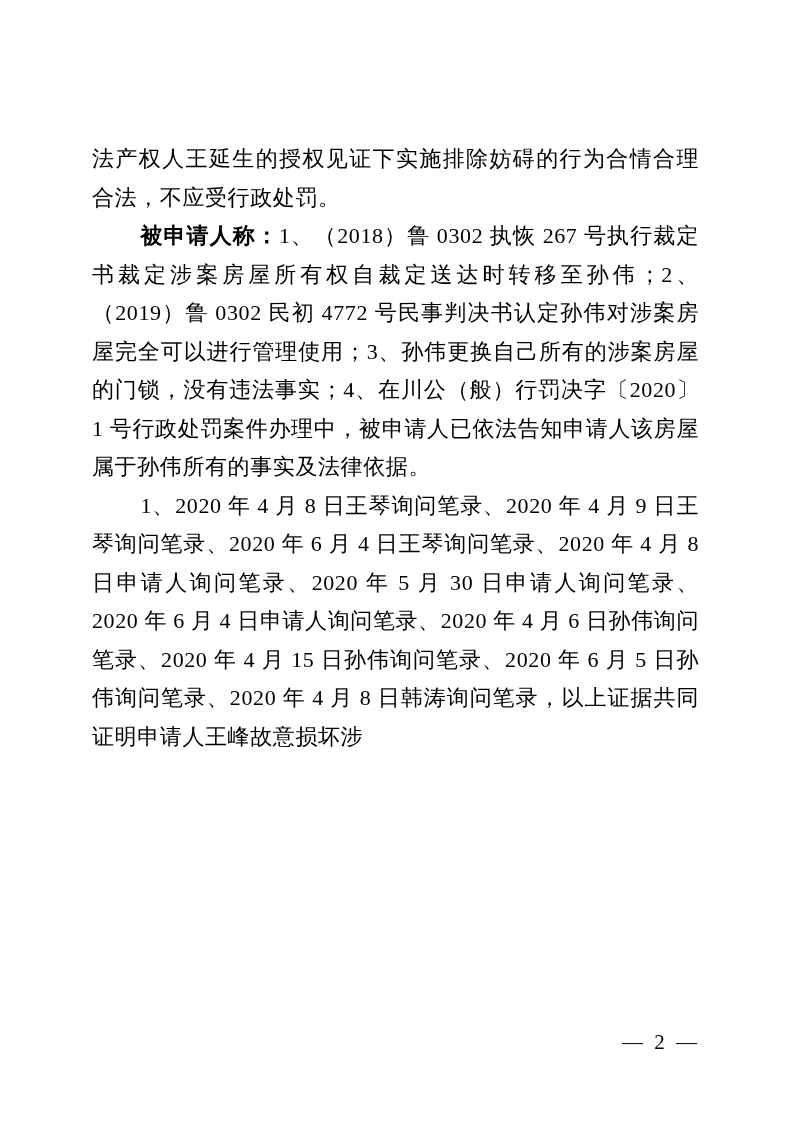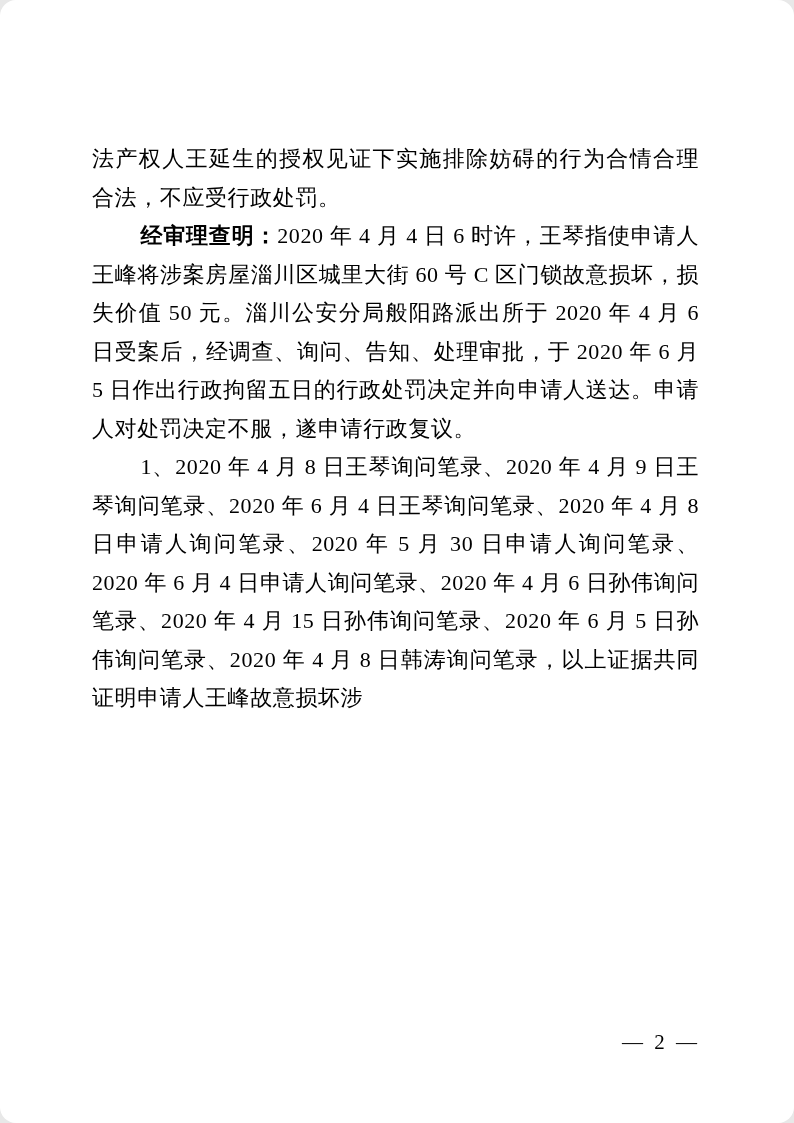--- a/index.html
+++ b/index.html
@@ -4,21 +4,20 @@
 <style>
   html, body { margin: 0; padding: 0; background: #e8e8e8; }
   .page {
     position: relative;
     width: 794px;
     height: 1123px;
     margin: 0 auto;
     background: #ffffff;
     overflow: hidden;
     box-sizing: border-box;
-    border-radius: 16px;
   }
   .content {
     position: absolute;
     left: 92px;
     top: 140px;
     width: 607px;
     color: #000000;
     font-family: "Liberation Serif", "DejaVu Serif", serif;
     font-size: 22px;
     line-height: 38.5px;
@@ -46,21 +45,21 @@
     white-space: nowrap;
   }
 </style>
 </head>
 <body>
 
 <div class="page">
   <div class="content">
     <p><span class="lead"></span><span>法产权人王延生的授权见证下实施排除妨碍的行为合情合理合法，不应受行政处罚。</span></p>
 
+    <p class="indent"><span class="lead">被申请人称：</span><span>1、（2018）鲁 0302 执恢 267 号执行裁定书裁定涉案房屋所有权自裁定送达时转移至孙伟；2、（2019）鲁 0302 民初 4772 号民事判决书认定孙伟对涉案房屋完全可以进行管理使用；3、孙伟更换自己所有的涉案房屋的门锁，没有违法事实；4、在川公（般）行罚决字〔2020〕1 号行政处罚案件办理中，被申请人已依法告知申请人该房屋属于孙伟所有的事实及法律依据。</span></p>
 
-    <p class="indent"><span class="lead">经审理查明：</span><span>2020 年 4 月 4 日 6 时许，王琴指使申请人王峰将涉案房屋淄川区城里大街 60 号 C 区门锁故意损坏，损失价值 50 元。淄川公安分局般阳路派出所于 2020 年 4 月 6 日受案后，经调查、询问、告知、处理审批，于 2020 年 6 月 5 日作出行政拘留五日的行政处罚决定并向申请人送达。申请人对处罚决定不服，遂申请行政复议。</span></p>
 
 
     <p class="indent"><span class="lead"></span><span>1、2020 年 4 月 8 日王琴询问笔录、2020 年 4 月 9 日王琴询问笔录、2020 年 6 月 4 日王琴询问笔录、2020 年 4 月 8 日申请人询问笔录、2020 年 5 月 30 日申请人询问笔录、2020 年 6 月 4 日申请人询问笔录、2020 年 4 月 6 日孙伟询问笔录、2020 年 4 月 15 日孙伟询问笔录、2020 年 6 月 5 日孙伟询问笔录、2020 年 4 月 8 日韩涛询问笔录，以上证据共同证明申请人王峰故意损坏涉</span></p>
   </div>
 
   <div class="footer">— 2 —</div>
 </div>
 
 </body></html>

